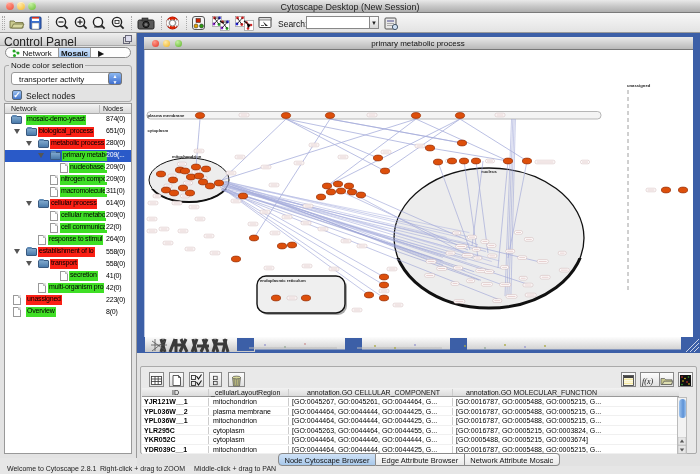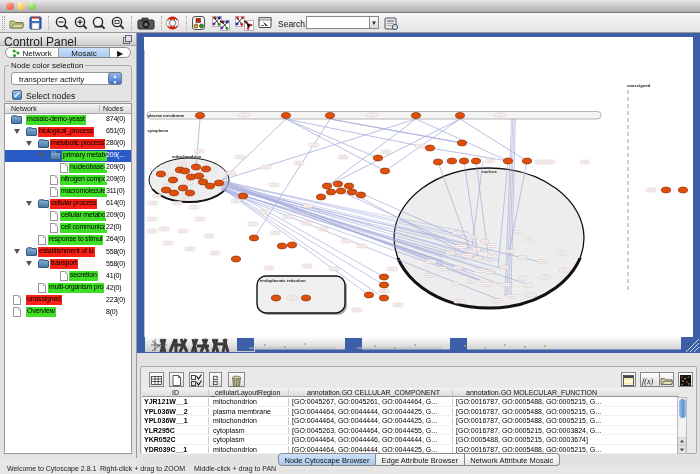--- a/index.html
+++ b/index.html
@@ -71,20 +71,21 @@
 #tabbar .t{border:1px solid #8a8a8a;padding:1.5px 5.5px 0 5.5px;background:linear-gradient(#fdfdfd,#e9e9e9);color:#111}
 #tabbar .t.sel{background:linear-gradient(#cfe2f7,#a8c8ea);font-weight:normal}
 #statusbar{left:0;top:466px;width:700px;height:8px;background:#e6e6e6}
 .sbtxt{position:absolute;top:-1px;font-size:7px;color:#222}
 </style></head>
 <body>
 <div class="abs" id="titlebar">
  <span class="dot" style="left:6px;background:radial-gradient(circle at 35% 30%,#ff9a8a,#ee4b36)"></span>
  <span class="dot" style="left:17px;background:radial-gradient(circle at 35% 30%,#ffe9a8,#f5b826)"></span>
  <span class="dot" style="left:28px;background:radial-gradient(circle at 35% 30%,#c4f0a0,#66bb2f)"></span>
+ <div class="abs" id="title-text">Cytoscape Desktop (New Session)</div>
 </div>
 <div class="abs" id="toolbar">
  <span class="sep" style="left:2px"></span>
     <span class="sep" style="left:4px"></span>
  <svg style="position:absolute;left:9px;top:3px" width="16" height="15" viewBox="0 0 16 15">
       <path d="M1 12 L1 5 L5 5 L6.5 6.5 L14 6.5 L14 12 Z" fill="#c9c98e" stroke="#6b6b3a" stroke-width="0.8"></path>
       <path d="M2.5 12 L4.5 8 L15 8 L13 12 Z" fill="#d8d8a0" stroke="#6b6b3a" stroke-width="0.8"></path>
     </svg>
 <svg style="position:absolute;left:29px;top:3px" width="13" height="15" viewBox="0 0 13 15">
       <rect x="1" y="1" width="11" height="12" rx="1" fill="#3a6fd0" stroke="#1a3a80"></rect>
@@ -198,21 +199,21 @@
         <rect x="0.5" y="2.5" width="6" height="6" fill="none" stroke="#667"></rect>
         <rect x="2.5" y="0.5" width="6" height="6" fill="#dde" stroke="#667"></rect>
       </svg></div>
  <div class="abs tabpill">
   <div class="seg" style="width:53px;border-right:1px solid #999"><svg width="8" height="8" style="vertical-align:-1px">
           <circle cx="2" cy="2" r="1.5" fill="#2a2"></circle>
           <circle cx="6" cy="4" r="1.5" fill="#2a2"></circle>
           <circle cx="2.5" cy="6.5" r="1.5" fill="#2a2"></circle>
           <line x1="2" y1="2" x2="6" y2="4" stroke="#383" stroke-width="0.7"></line>
         </svg> Network</div>
-  <div class="seg" style="width:51px;background:linear-gradient(#cde1fa,#a9cbf2);font-weight:normal;border-right:1px solid #999">Mosaic</div>
+  <div class="seg" style="width:32px;background:linear-gradient(#cde1fa,#a9cbf2);font-weight:bold;border-right:1px solid #999">Mosaic</div>
   <div class="seg" style="width:20px;padding-top:1px">▶</div>
  </div>
  <div class="abs" id="groupbox"></div>
  <div class="abs" id="grouplbl">Node color selection</div>
  <div class="abs" id="combo">transporter activity</div>
  <div class="abs" id="combo-btn">▲<br>▼</div>
  <div class="abs" id="chk">✓</div>
  <div class="abs" id="chklbl">Select nodes</div>
  <div class="abs" id="tree">
   <div id="tree-head">
@@ -307,20 +308,25 @@
       </div>
 <div class="trow">
         <span class="page" style="left:8px"></span>
         <span class="lbl g" style="left:21px;max-width:81px">Overview</span>
         <span class="num">8(0)</span>
       </div>
  </div>
 </div>
 <div class="abs" id="desktop">
  <div class="abs" id="iwin">
+  <div class="abs" id="iwin-title">
+   <span class="dot" style="left:8px;background:radial-gradient(circle at 35% 30%,#ff9a8a,#e43425)"></span>
+   <span class="dot" style="left:19.5px;background:radial-gradient(circle at 35% 30%,#ffe9a8,#f0b41f)"></span>
+   <span class="dot" style="left:31px;background:radial-gradient(circle at 35% 30%,#c4f0a0,#5cb327)"></span>
+   primary metabolic process</div>
   <div class="abs" id="canvas">
    <svg width="546" height="287" viewBox="145 50 546 287" style="position:absolute;left:0;top:0">
 
     <g font-family="Liberation Sans,sans-serif">
     <rect x="147" y="111.5" width="454" height="7.5" rx="3.5" fill="#f4f4f4" stroke="#999" stroke-width="0.7"></rect>
     <text x="147.5" y="116.8" font-size="4.2" font-weight="bold" fill="#222">plasma membrane</text>
     <text x="147.5" y="131.5" font-size="4.2" font-weight="bold" fill="#222">cytoplasm</text>
     <ellipse cx="189" cy="180" rx="40" ry="22" fill="#ededed" stroke="#111" stroke-width="1"></ellipse>
             <ellipse cx="189" cy="180" rx="40" ry="22" fill="none" stroke="#111" stroke-width="1.9" clip-path="url(#mb)"></ellipse>
     <text x="172" y="158" font-size="4.2" font-weight="bold" fill="#222">mitochondrion</text>

